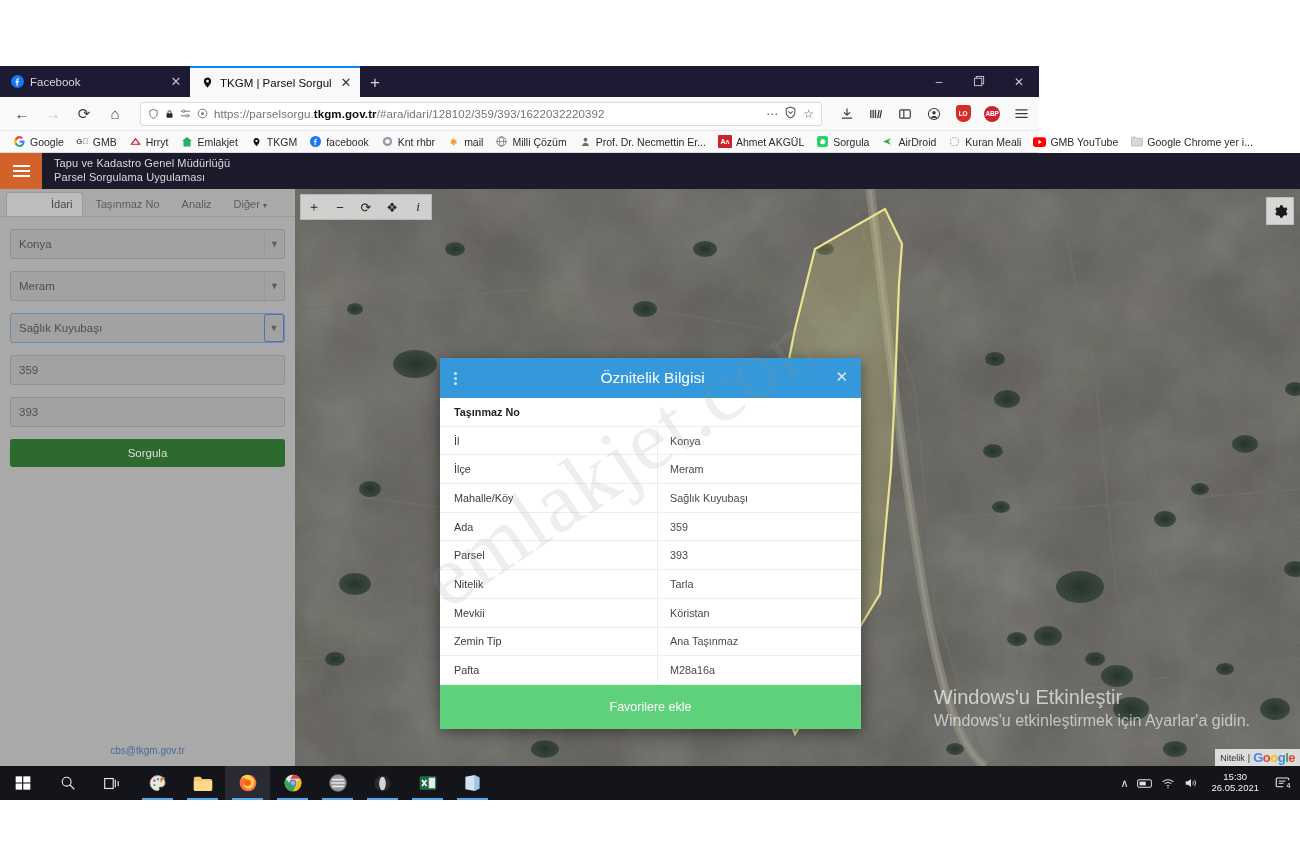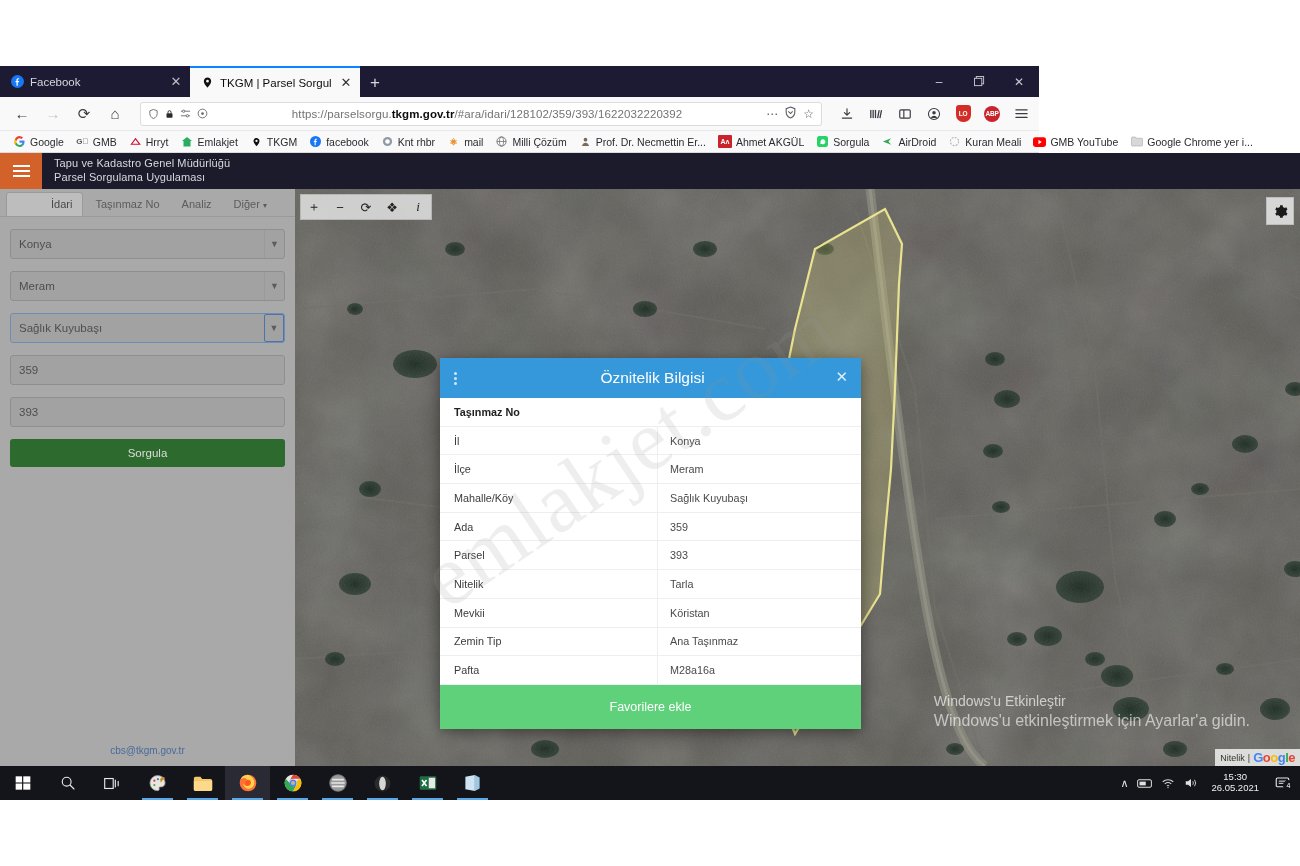--- a/index.html
+++ b/index.html
@@ -34,21 +34,21 @@
 
   
   .navbar { height:34px; background:#f9f9fa; display:flex; align-items:center; padding:0 8px; gap:3px; border-bottom:1px solid #e9e9ed; }
   .navbtn { width:28px; height:28px; display:flex; align-items:center; justify-content:center; color:#3a3a42; font-size:15px; }
   .navbtn.disabled { color:#c5c5cc; }
   .urlbar {
     flex:1; height:24px; margin:0 8px; background:#ffffff; border:1px solid #dcdcdf; border-radius:3px;
     display:flex; align-items:center; padding:0 7px; gap:6px; font-size:11.5px; color:#737373;
   }
   .urlbar .u-ico { font-size:11px; color:#6b6b6f; display:flex; align-items:center; }
-  .urlbar .url-text { flex:1; white-space:nowrap; overflow:hidden; letter-spacing:.1px;text-align:center; }
+  .urlbar .url-text { flex:1; white-space:nowrap; overflow:hidden; letter-spacing:.1px; }
   .urlbar .url-text b { color:#0c0c0d; font-weight:700; }
   .urlbar .r-ico { font-size:12px; color:#5a5a5f; }
   .toolicons { display:flex; align-items:center; gap:9px; padding-left:4px; }
   .toolicons .ti { width:20px; height:20px; display:flex; align-items:center; justify-content:center; color:#3a3a42; font-size:13px; }
   .badge-ico { width:16px; height:16px; border-radius:50%; display:flex; align-items:center; justify-content:center;
                font-size:6.5px; font-weight:700; color:#fff; letter-spacing:-.2px; }
 
   
   .bookmarks { height:22px; background:#f9f9fa; display:flex; align-items:center; padding:0 8px; gap:2px; border-bottom:1px solid #dcdcdf; }
   .bm { display:flex; align-items:center; gap:4px; padding:2px 5px; font-size:10.5px; color:#2b2b2e; white-space:nowrap; }
@@ -114,21 +114,21 @@
   .mrow.first .k { font-weight:700; color:#222; }
   .mrow .v { flex:1; padding-left:12px; color:#4a4a4a; border-left:1px solid #eceff1; height:100%; display:flex; align-items:center; }
   .modal-foot { height:44px; background:#5ed17a; display:flex; align-items:center; justify-content:center;
                 color:#ffffff; font-size:12.5px; }
   .watermark2 { position:absolute; left:390px; top:250px; z-index:11; pointer-events:none;
                font-size:86px; color:rgba(150,150,150,.16); transform:rotate(-34deg);
                font-family:"Liberation Serif", serif; letter-spacing:1px; }
 
   
   .winact { position:absolute; right:50px; bottom:36px; text-align:left; z-index:6; }
-  .winact .wa1 { font-size:14px; color:rgba(255,255,255,.66); }
+  .winact .wa1 { font-size:20px; color:rgba(255,255,255,.66); }
   .winact .wa2 { font-size:16px; color:rgba(255,255,255,.6); margin-top:3px; }
 
   
   .attrib { position:absolute; right:0; bottom:0; background:rgba(255,255,255,.76); padding:1px 5px;
             font-size:9px; color:#333; z-index:6; display:flex; align-items:center; gap:3px; }
   .glogo span:nth-child(1){color:#4285F4}.glogo span:nth-child(2){color:#EA4335}
   .glogo span:nth-child(3){color:#FBBC05}.glogo span:nth-child(4){color:#4285F4}
   .glogo span:nth-child(5){color:#34A853}.glogo span:nth-child(6){color:#EA4335}
   .glogo { font-size:13px; font-weight:700; letter-spacing:-.5px; }
 

